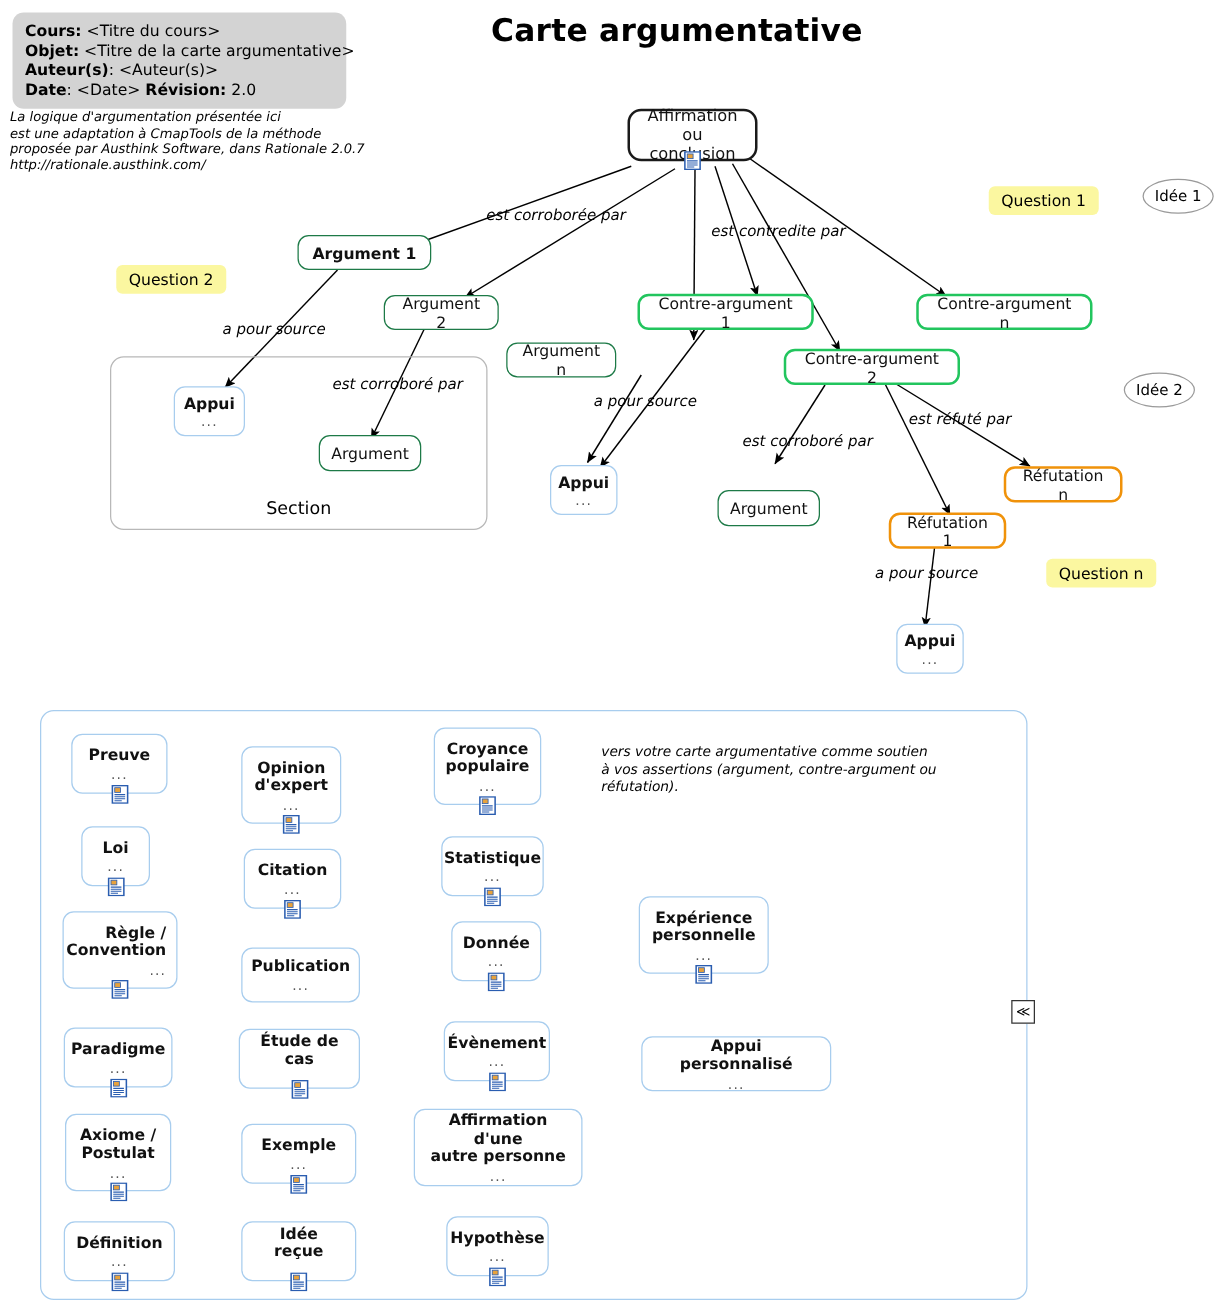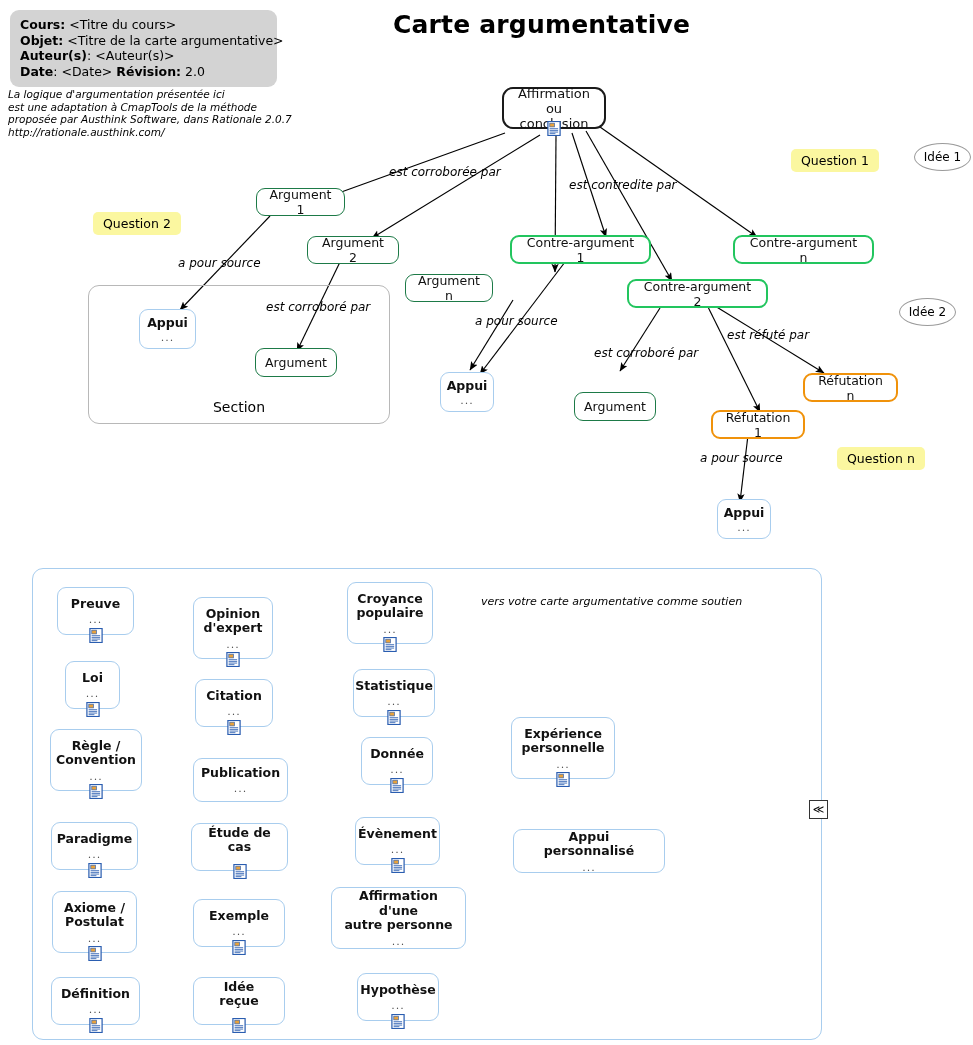--- a/index.html
+++ b/index.html
@@ -158,21 +158,21 @@
     <rect x="3.5" y="2.3" width="5" height="4" fill="#e8a23c" stroke="#2a5db0" stroke-width="0.7"></rect>
     <g stroke="#2a5db0" stroke-width="0.9">
       <line x1="3.3" y1="8.2" x2="12.4" y2="8.2"></line>
         <line x1="3.3" y1="10" x2="12.4" y2="10"></line>
       <line x1="3.3" y1="11.8" x2="12.4" y2="11.8"></line>
         <line x1="3.3" y1="13.5" x2="9.5" y2="13.5"></line>
     </g>
   </svg>
 </div>
 
-<div class="node arg" style="left:256px;top:188px;width:89px;height:28px;">
+<div class="node arg" style="left:238px;top:188px;width:107px;height:28px;font-weight:bold;">
   <span>Argument 1</span>
 </div>
 
 <div class="node arg" style="left:307px;top:236px;width:92px;height:28px;">
   <span>Argument 2</span>
 </div>
 
 <div class="node arg" style="left:405px;top:274px;width:88px;height:28px;">
   <span>Argument n</span>
 </div>
@@ -236,20 +236,21 @@
 <div class="qbadge" style="left:791px;top:149px;">Question 1</div>
 <div class="qbadge" style="left:93px;top:212px;">Question 2</div>
 <div class="qbadge" style="left:837px;top:447px;">Question n</div>
 
 <div class="idea" style="left:914px;top:143px;width:55px;height:26px;">Idée 1</div>
 <div class="idea" style="left:899px;top:298px;width:55px;height:26px;">Idée 2</div>
 
 <div id="palette">
   <div id="pal-note">
     <div>vers votre carte argumentative comme soutien</div>
+    <div>à vos assertions (argument, contre-argument ou réfutation).</div>
   </div>
 <div class="pal-card" style="left: 24px; top: 18px; width: 77px; height: 48px;">
       <span>Preuve</span>
       <span class="dots">...</span>
       <svg class="docicon" viewBox="0 0 16 16">
         <rect x="1.5" y="0.5" width="13" height="15" fill="#fff" stroke="#2a5db0" stroke-width="1.3"></rect>
         <rect x="3.5" y="2.3" width="5" height="4" fill="#e8a23c" stroke="#2a5db0" stroke-width="0.7"></rect>
         <g stroke="#2a5db0" stroke-width="0.9">
           <line x1="3.3" y1="8.2" x2="12.4" y2="8.2"></line>
           <line x1="3.3" y1="10" x2="12.4" y2="10"></line>
@@ -265,21 +266,21 @@
         <rect x="1.5" y="0.5" width="13" height="15" fill="#fff" stroke="#2a5db0" stroke-width="1.3"></rect>
         <rect x="3.5" y="2.3" width="5" height="4" fill="#e8a23c" stroke="#2a5db0" stroke-width="0.7"></rect>
         <g stroke="#2a5db0" stroke-width="0.9">
           <line x1="3.3" y1="8.2" x2="12.4" y2="8.2"></line>
           <line x1="3.3" y1="10" x2="12.4" y2="10"></line>
           <line x1="3.3" y1="11.8" x2="12.4" y2="11.8"></line>
           <line x1="3.3" y1="13.5" x2="9.5" y2="13.5"></line>
         </g>
       </svg>
     </div>
-    <div class="pal-card" style="left: 17px; top: 160px; width: 92px; height: 62px;">
+    <div class="pal-card" style="left: 17px; top: 160px; width: 92px; height: 62px; align-items: flex-end;">
       <span>Règle /</span>
       <span>Convention</span>
       <span class="dots">...</span>
       <svg class="docicon" viewBox="0 0 16 16">
         <rect x="1.5" y="0.5" width="13" height="15" fill="#fff" stroke="#2a5db0" stroke-width="1.3"></rect>
         <rect x="3.5" y="2.3" width="5" height="4" fill="#e8a23c" stroke="#2a5db0" stroke-width="0.7"></rect>
         <g stroke="#2a5db0" stroke-width="0.9">
           <line x1="3.3" y1="8.2" x2="12.4" y2="8.2"></line>
           <line x1="3.3" y1="10" x2="12.4" y2="10"></line>
           <line x1="3.3" y1="11.8" x2="12.4" y2="11.8"></line>

